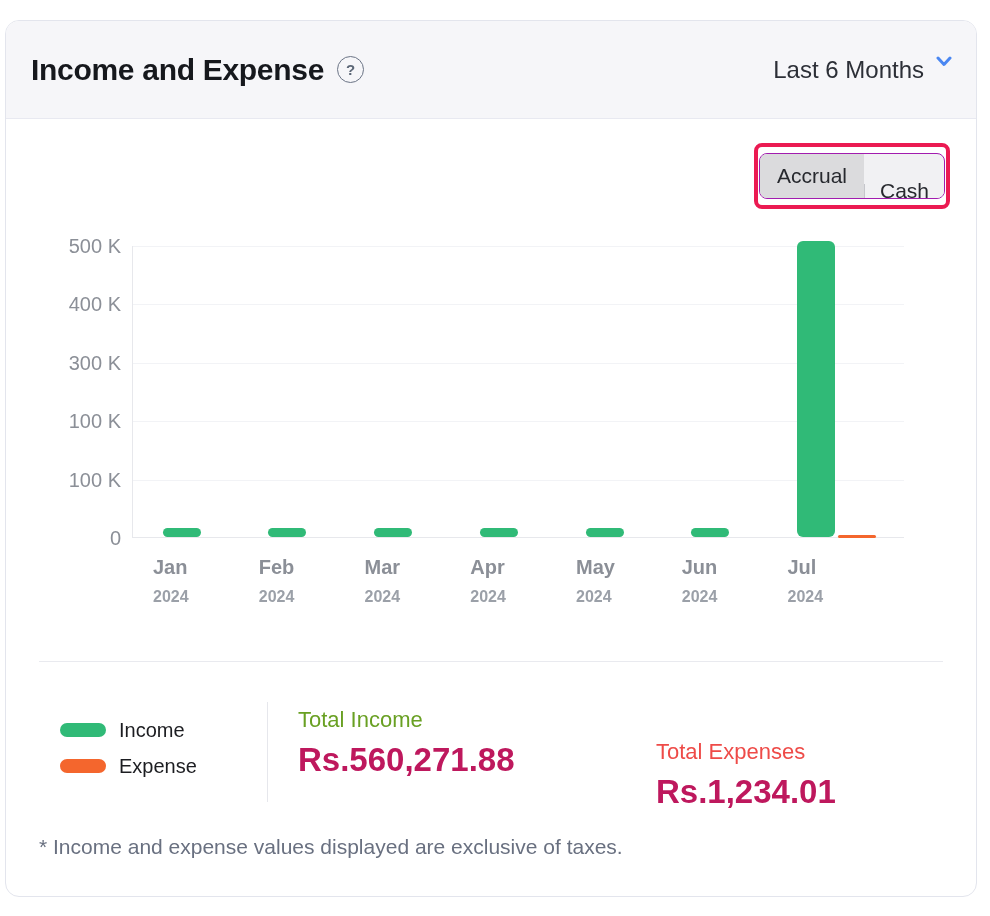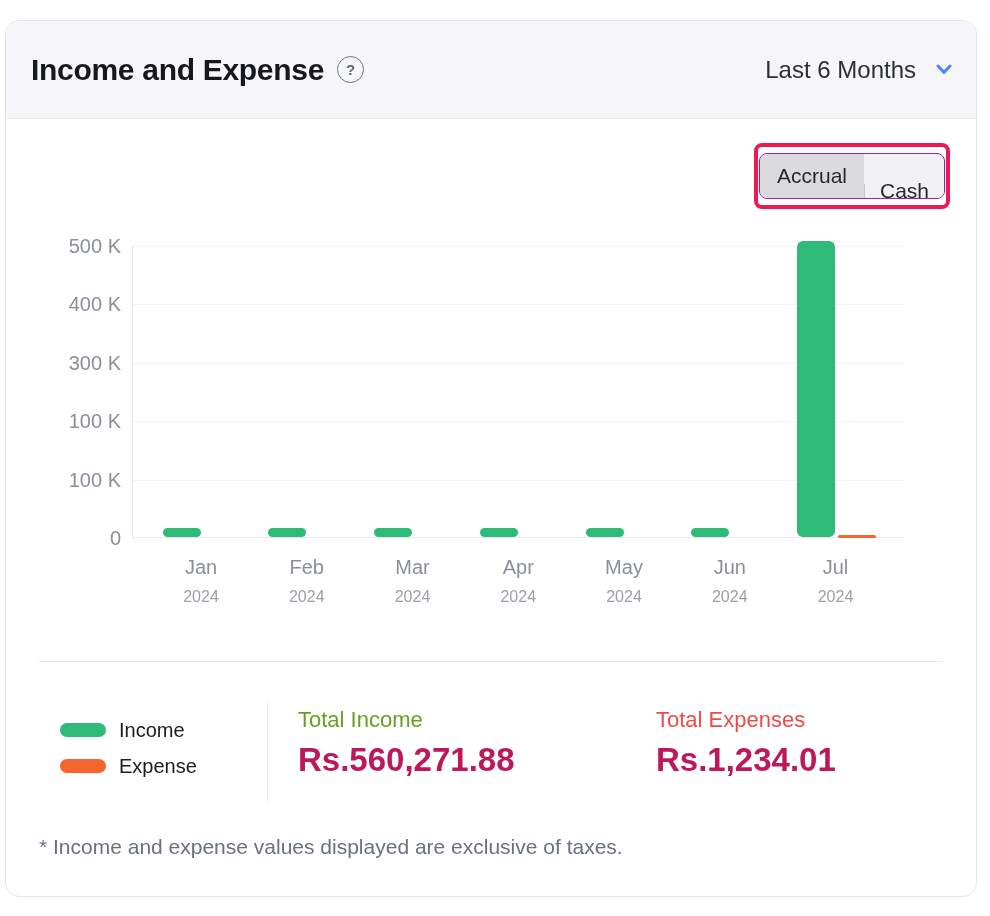--- a/index.html
+++ b/index.html
@@ -12,42 +12,42 @@
 
   
   .card-header { position:absolute; left:0; top:0; width:100%; height:98px;
     background:#f6f6f9; border-bottom:1px solid #e8e9f1;
     display:flex; align-items:center; justify-content:space-between; padding:0 24px 0 25px; }
   .title-wrap { display:flex; align-items:center; gap:13px; }
   .page-title { font-size:30px; font-weight:700; color:#16181d; letter-spacing:-0.3px; }
   .help-icon { width:27px; height:27px; border:1.5px solid #6b7486; border-radius:50%;
     display:flex; align-items:center; justify-content:center;
     font-size:15px; font-weight:700; color:#5b6676; }
-  .period { display:flex; align-items:center; gap:20px; cursor:pointer; }
+  .period { display:flex; align-items:flex-start; gap:12px; cursor:pointer; }
   .period-label { font-size:24px; color:#2c2f37; font-weight:500; }
 
   
   .annotation-box { position:absolute; left:748px; top:122px; width:196px; height:66px;
     border:4px solid #eb1a52; border-radius:8px;
     display:flex; align-items:center; justify-content:center; }
   .toggle-group { display:flex; height:46px; border:1px solid #a21caf; border-radius:8px;
     overflow:hidden; background:#f1f1f3; }
   .toggle-btn { font-size:21px; color:#27292e; display:flex; align-items:center; cursor:pointer; }
   .toggle-btn.selected { background:#dbdbdd; padding:0 17px; }
   .toggle-btn.unselected { background:#f1f1f3; padding:0 15px; border-left:1px solid #c5c6cb;margin-top:30px; }
 
   
   .chart { position:absolute; left:0; top:0; width:972px; height:640px; }
   .plot { position:absolute; left:126px; top:225px; width:772px; height:292px;
     border-left:1px solid #e7e8ec; border-bottom:1px solid #e7e8ec; }
   .gridline { position:absolute; left:0; width:100%; height:1px; background:#f2f3f6; }
   .y-tick { position:absolute; right:857px; width:90px; text-align:right;
     font-size:20px; color:#8b8f97; line-height:22px; }
   .bar { position:absolute; bottom:0; }
-  .x-label { position:absolute; width:96px; text-align:center; }
+  .x-label { position:absolute; width:96px; text-align:left;font-weight:bold; }
   .x-month { font-size:20px; color:#8b8f97; line-height:22px; }
   .x-year  { font-size:16px; color:#9ba0a8; line-height:18px; margin-top:10px; }
 
   
   .divider { position:absolute; left:33px; top:640px; width:904px; height:1px; background:#e9eaef; }
   .legend { position:absolute; left:54px; top:698px; }
   .legend-row { display:flex; align-items:center; gap:13px; height:22px; margin-bottom:14px; }
   .swatch { width:46px; height:14px; border-radius:7px; }
   .legend-label { font-size:20px; color:#1c1d21;text-align:right; }
   .v-divider { position:absolute; left:261px; top:681px; width:1px; height:100px; background:#e6e7ec; }
@@ -151,19 +151,19 @@
     </div>
 
     <div class="v-divider"></div>
 
     <div class="total-block income">
       <div class="total-label" id="income-label" style="color: rgb(105, 160, 35);">Total Income</div>
       <div class="total-value">Rs.560,271.88</div>
     </div>
 
     <div class="total-block expenses">
-      <div class="total-label" id="expenses-label" style="color: rgb(238, 75, 72);">Total Expenses</div>
+      <div class="total-label" id="expenses-label" style="color: rgb(238, 75, 72); margin-top: 32px;">Total Expenses</div>
       <div class="total-value">Rs.1,234.01</div>
     </div>
 
     <div class="footnote">* Income and expense values displayed are exclusive of taxes.</div>
   </div>
 </div>
 
 </body></html>

